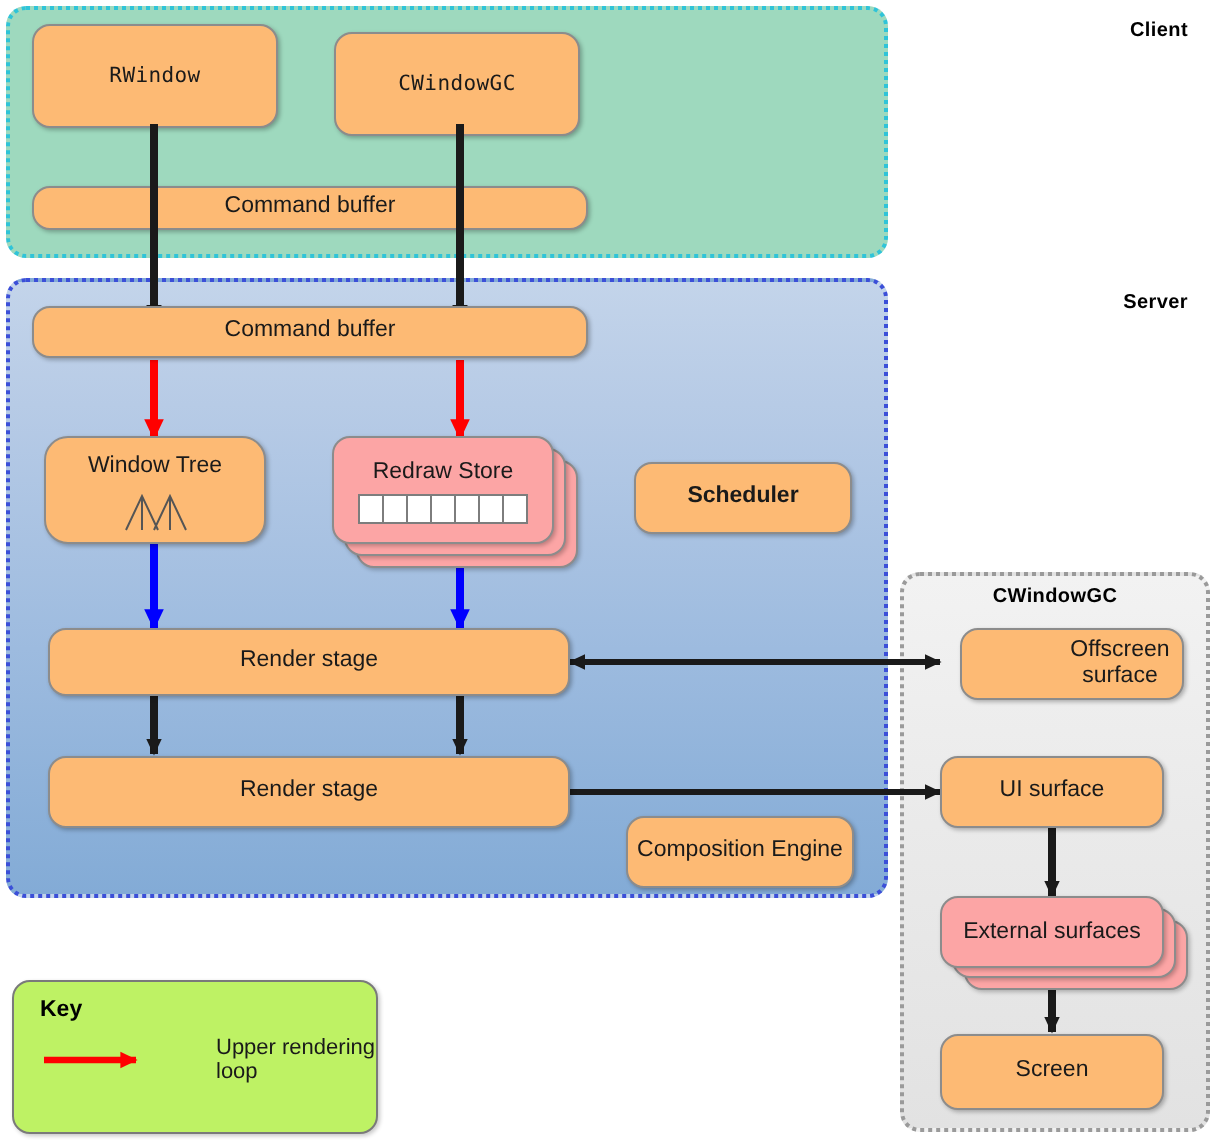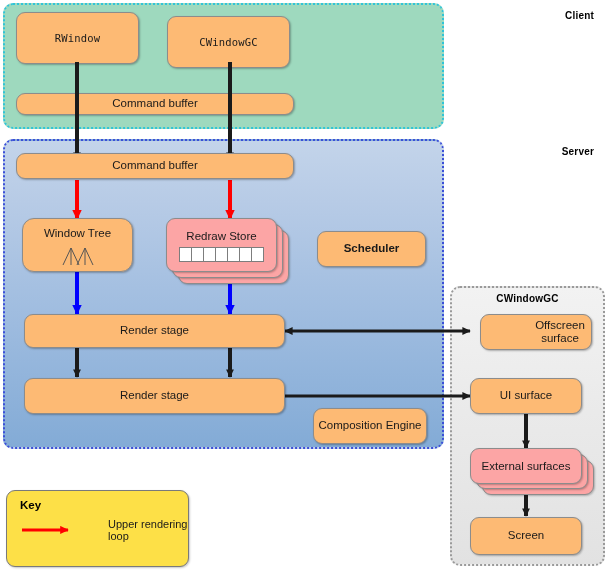--- a/index.html
+++ b/index.html
@@ -136,21 +136,21 @@
     width: 610px; height: 571px;
     z-index: 8;
     pointer-events: none;
   }
 
   
   #key-box {
     position: absolute;
     left: 6px; top: 490px;
     width: 183px; height: 77px;
-    background: #fde047;
+    background: #bef264;
     border: 1px solid #7a7a7a;
     border-radius: 9px;
     box-sizing: border-box;
     box-shadow: 1px 1px 2px rgba(0,0,0,0.22);
     z-index: 7;
   }
   #key-title {
     position: absolute;
     left: 13px; top: 8px;
     font-size: 11.5px;

